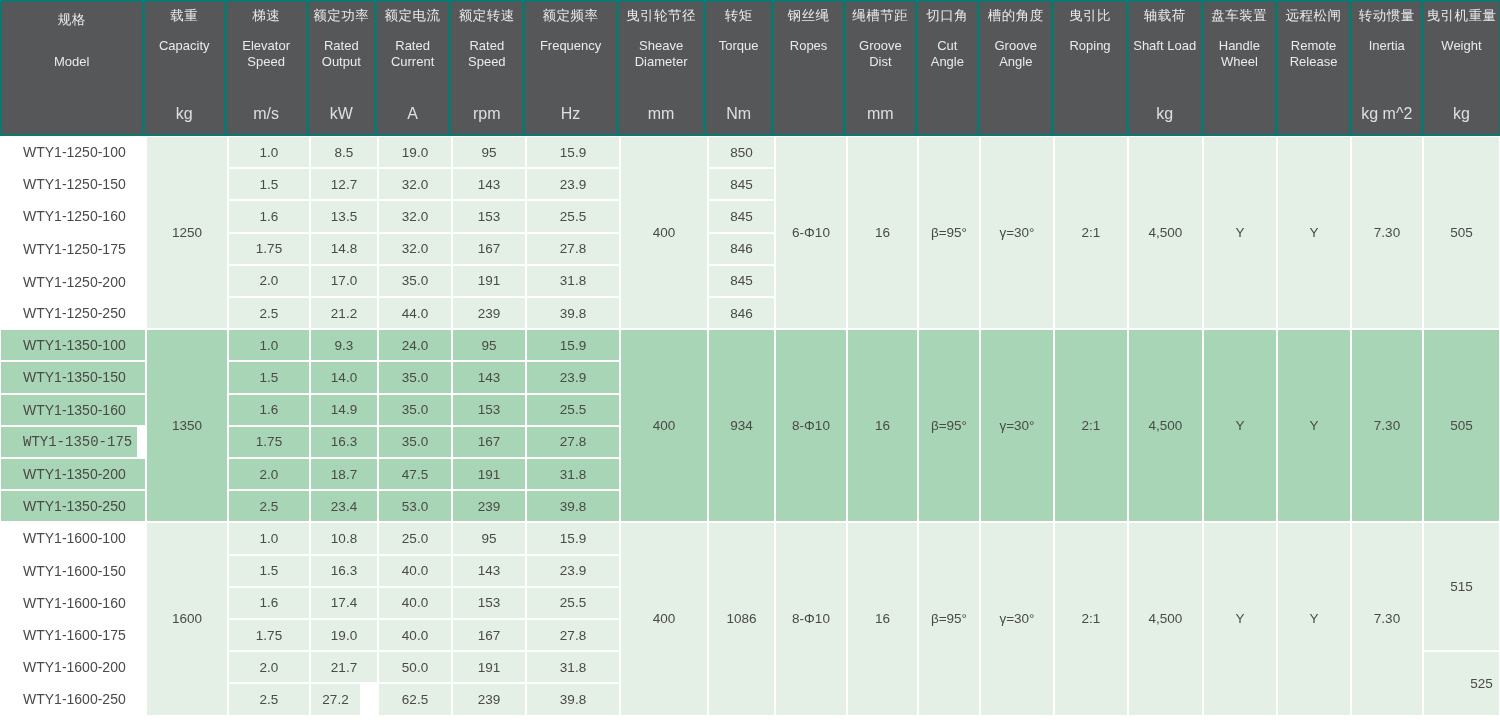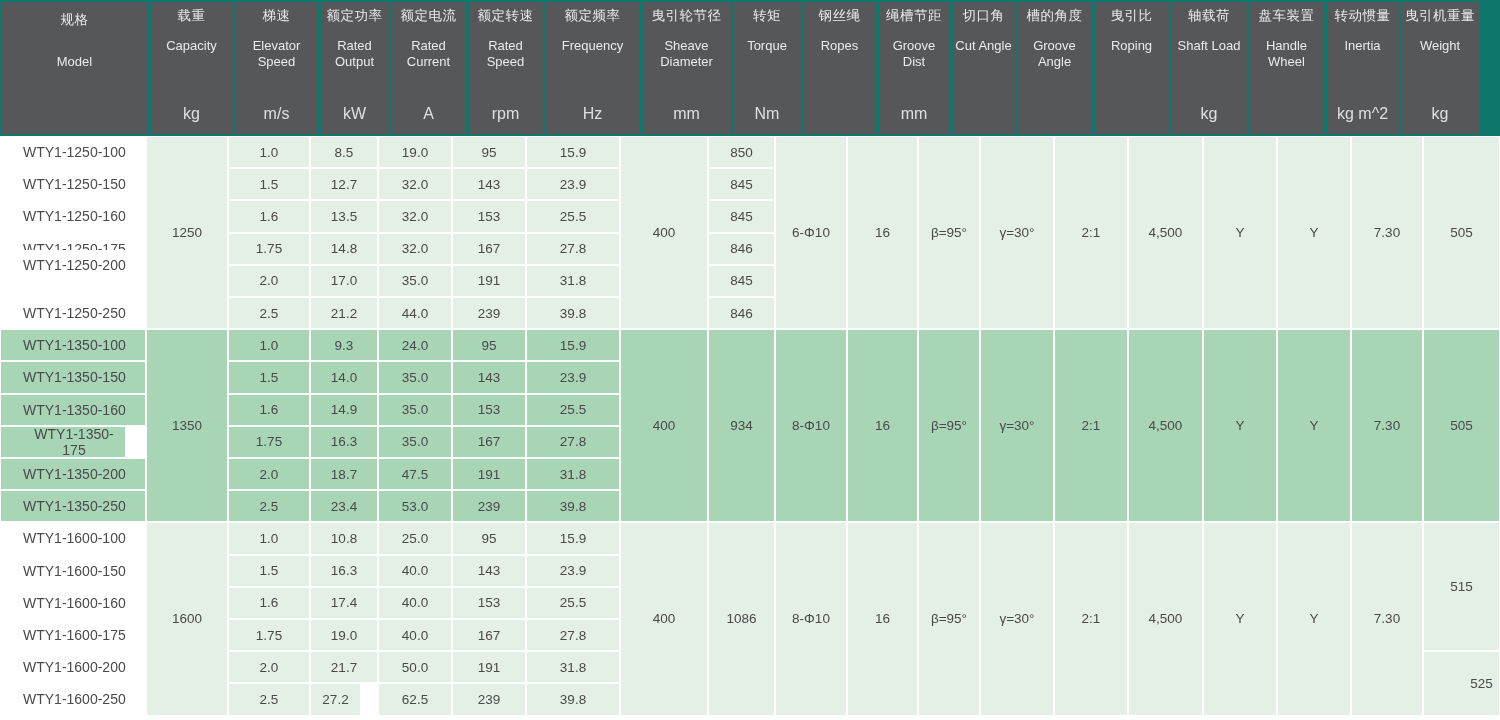--- a/index.html
+++ b/index.html
@@ -164,20 +164,25 @@
         <div class="unit"></div>
       </div>
       <div class="th" style="width: 75px;">
         <div class="cn">轴载荷</div>
         <div class="en">Shaft Load</div>
         <div class="unit">kg</div>
       </div>
       <div class="th" style="width: 74px;">
         <div class="cn">盘车装置</div>
         <div class="en">Handle Wheel</div>
+        <div class="unit"></div>
+      </div>
+      <div class="th" style="width: 74px;">
+        <div class="cn">远程松闸</div>
+        <div class="en">Remote Release</div>
         <div class="unit"></div>
       </div>
       <div class="th" style="width: 72px;">
         <div class="cn">转动惯量</div>
         <div class="en">Inertia</div>
         <div class="unit">kg m^2</div>
       </div>
       <div class="th" style="width: 77px;">
         <div class="cn">曳引机重量</div>
         <div class="en">Weight</div>
@@ -206,21 +211,21 @@
       <div class="cell light" style="left: 453px; top: 65.4px; width: 72px; height: 30.2px;">153</div>
       <div class="cell light" style="left: 527px; top: 65.4px; width: 92px; height: 30.2px;">25.5</div>
       <div class="cell light" style="left: 709px; top: 65.4px; width: 65px; height: 30.2px;">845</div>
       <div class="cell light model" style="left: 1px; top: 97.6px; width: 144px; height: 30.2px;">WTY1-1250-175</div>
       <div class="cell light" style="left: 229px; top: 97.6px; width: 80px; height: 30.2px;">1.75</div>
       <div class="cell light" style="left: 311px; top: 97.6px; width: 66px; height: 30.2px;">14.8</div>
       <div class="cell light" style="left: 379px; top: 97.6px; width: 72px; height: 30.2px;">32.0</div>
       <div class="cell light" style="left: 453px; top: 97.6px; width: 72px; height: 30.2px;">167</div>
       <div class="cell light" style="left: 527px; top: 97.6px; width: 92px; height: 30.2px;">27.8</div>
       <div class="cell light" style="left: 709px; top: 97.6px; width: 65px; height: 30.2px;">846</div>
-      <div class="cell light model" style="left: 1px; top: 114px; width: 144px; height: 30.2px;">WTY1-1250-200</div>
+      <div class="cell light model" style="left: 1px; top: 131px; width: 144px; height: 30.2px;">WTY1-1250-200</div>
       <div class="cell light" style="left: 229px; top: 129.8px; width: 80px; height: 30.2px;">2.0</div>
       <div class="cell light" style="left: 311px; top: 129.8px; width: 66px; height: 30.2px;">17.0</div>
       <div class="cell light" style="left: 379px; top: 129.8px; width: 72px; height: 30.2px;">35.0</div>
       <div class="cell light" style="left: 453px; top: 129.8px; width: 72px; height: 30.2px;">191</div>
       <div class="cell light" style="left: 527px; top: 129.8px; width: 92px; height: 30.2px;">31.8</div>
       <div class="cell light" style="left: 709px; top: 129.8px; width: 65px; height: 30.2px;">845</div>
       <div class="cell light model" style="left: 1px; top: 162px; width: 144px; height: 30.2px;">WTY1-1250-250</div>
       <div class="cell light" style="left: 229px; top: 162px; width: 80px; height: 30.2px;">2.5</div>
       <div class="cell light" style="left: 311px; top: 162px; width: 66px; height: 30.2px;">21.2</div>
       <div class="cell light" style="left: 379px; top: 162px; width: 72px; height: 30.2px;">44.0</div>
@@ -250,21 +255,21 @@
       <div class="cell dark" style="left: 311px; top: 226.4px; width: 66px; height: 30.2px;">14.0</div>
       <div class="cell dark" style="left: 379px; top: 226.4px; width: 72px; height: 30.2px;">35.0</div>
       <div class="cell dark" style="left: 453px; top: 226.4px; width: 72px; height: 30.2px;">143</div>
       <div class="cell dark" style="left: 527px; top: 226.4px; width: 92px; height: 30.2px;">23.9</div>
       <div class="cell dark model" style="left: 1px; top: 258.6px; width: 144px; height: 30.2px;">WTY1-1350-160</div>
       <div class="cell dark" style="left: 229px; top: 258.6px; width: 80px; height: 30.2px;">1.6</div>
       <div class="cell dark" style="left: 311px; top: 258.6px; width: 66px; height: 30.2px;">14.9</div>
       <div class="cell dark" style="left: 379px; top: 258.6px; width: 72px; height: 30.2px;">35.0</div>
       <div class="cell dark" style="left: 453px; top: 258.6px; width: 72px; height: 30.2px;">153</div>
       <div class="cell dark" style="left: 527px; top: 258.6px; width: 92px; height: 30.2px;">25.5</div>
-      <div class="cell dark model" style="left: 1px; top: 290.8px; width: 124px; height: 30.2px;">WTY1-1350-175</div>
+      <div class="cell dark model" style="left: 1px; top: 290.8px; width: 136px; height: 30.2px; font-family: Liberation Mono, monospace;">WTY1-1350-175</div>
       <div class="cell dark" style="left: 229px; top: 290.8px; width: 80px; height: 30.2px;">1.75</div>
       <div class="cell dark" style="left: 311px; top: 290.8px; width: 66px; height: 30.2px;">16.3</div>
       <div class="cell dark" style="left: 379px; top: 290.8px; width: 72px; height: 30.2px;">35.0</div>
       <div class="cell dark" style="left: 453px; top: 290.8px; width: 72px; height: 30.2px;">167</div>
       <div class="cell dark" style="left: 527px; top: 290.8px; width: 92px; height: 30.2px;">27.8</div>
       <div class="cell dark model" style="left: 1px; top: 323px; width: 144px; height: 30.2px;">WTY1-1350-200</div>
       <div class="cell dark" style="left: 229px; top: 323px; width: 80px; height: 30.2px;">2.0</div>
       <div class="cell dark" style="left: 311px; top: 323px; width: 66px; height: 30.2px;">18.7</div>
       <div class="cell dark" style="left: 379px; top: 323px; width: 72px; height: 30.2px;">47.5</div>
       <div class="cell dark" style="left: 453px; top: 323px; width: 72px; height: 30.2px;">191</div>

